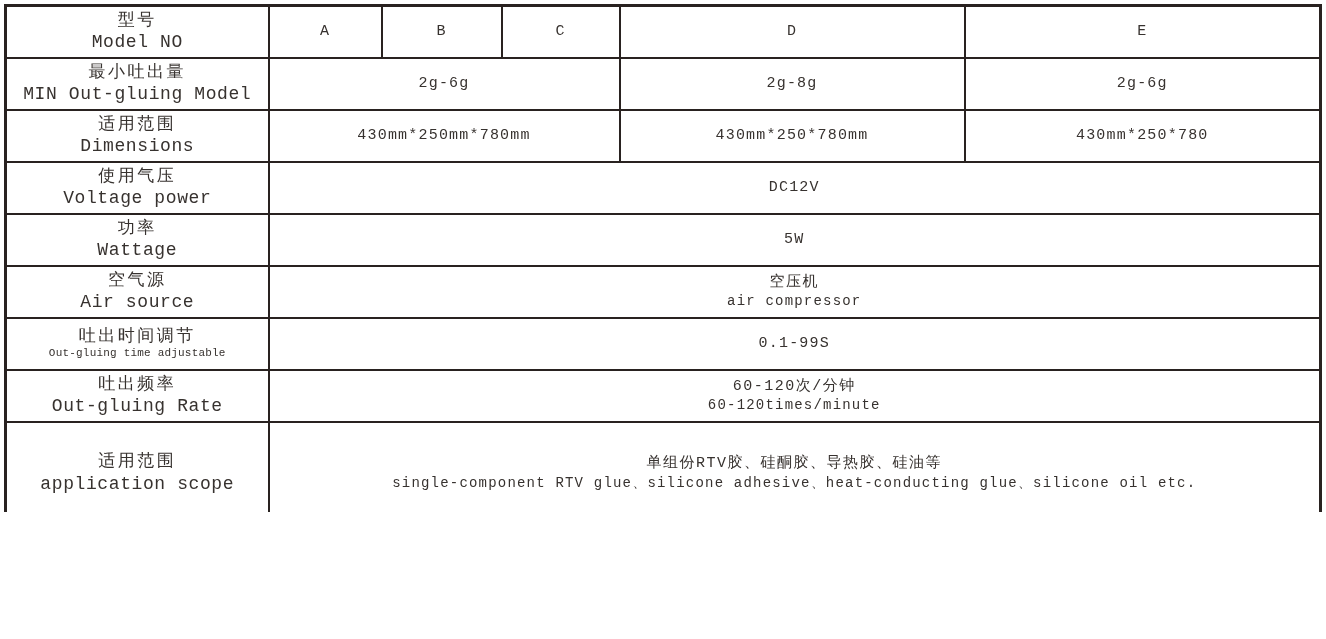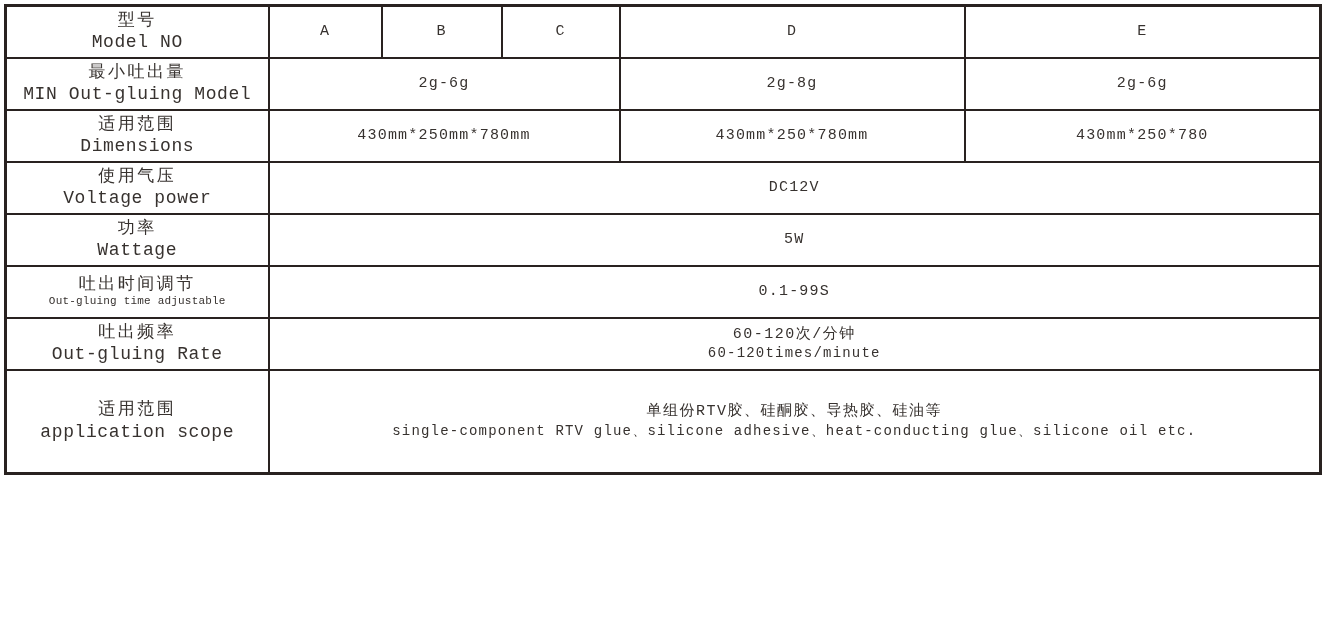--- a/index.html
+++ b/index.html
@@ -129,20 +129,30 @@
 
 
       <tr class="r">
         <td class="label">
           <div class="zh">功率</div>
           <div class="en">Wattage</div>
         </td>
         <td class="val" colspan="5">5W</td>
       </tr>
 
+      <tr class="r">
+        <td class="label">
+          <div class="zh">空气源</div>
+          <div class="en">Air source</div>
+        </td>
+        <td colspan="5">
+          <div class="val-zh">空压机</div>
+          <div class="val-en">air compressor</div>
+        </td>
+      </tr>
 
       <tr class="r">
         <td class="label">
           <div class="zh">吐出时间调节</div>
           <div class="en small">Out-gluing time adjustable</div>
         </td>
         <td class="val" colspan="5">0.1-99S</td>
       </tr>
 
       <tr class="r">

